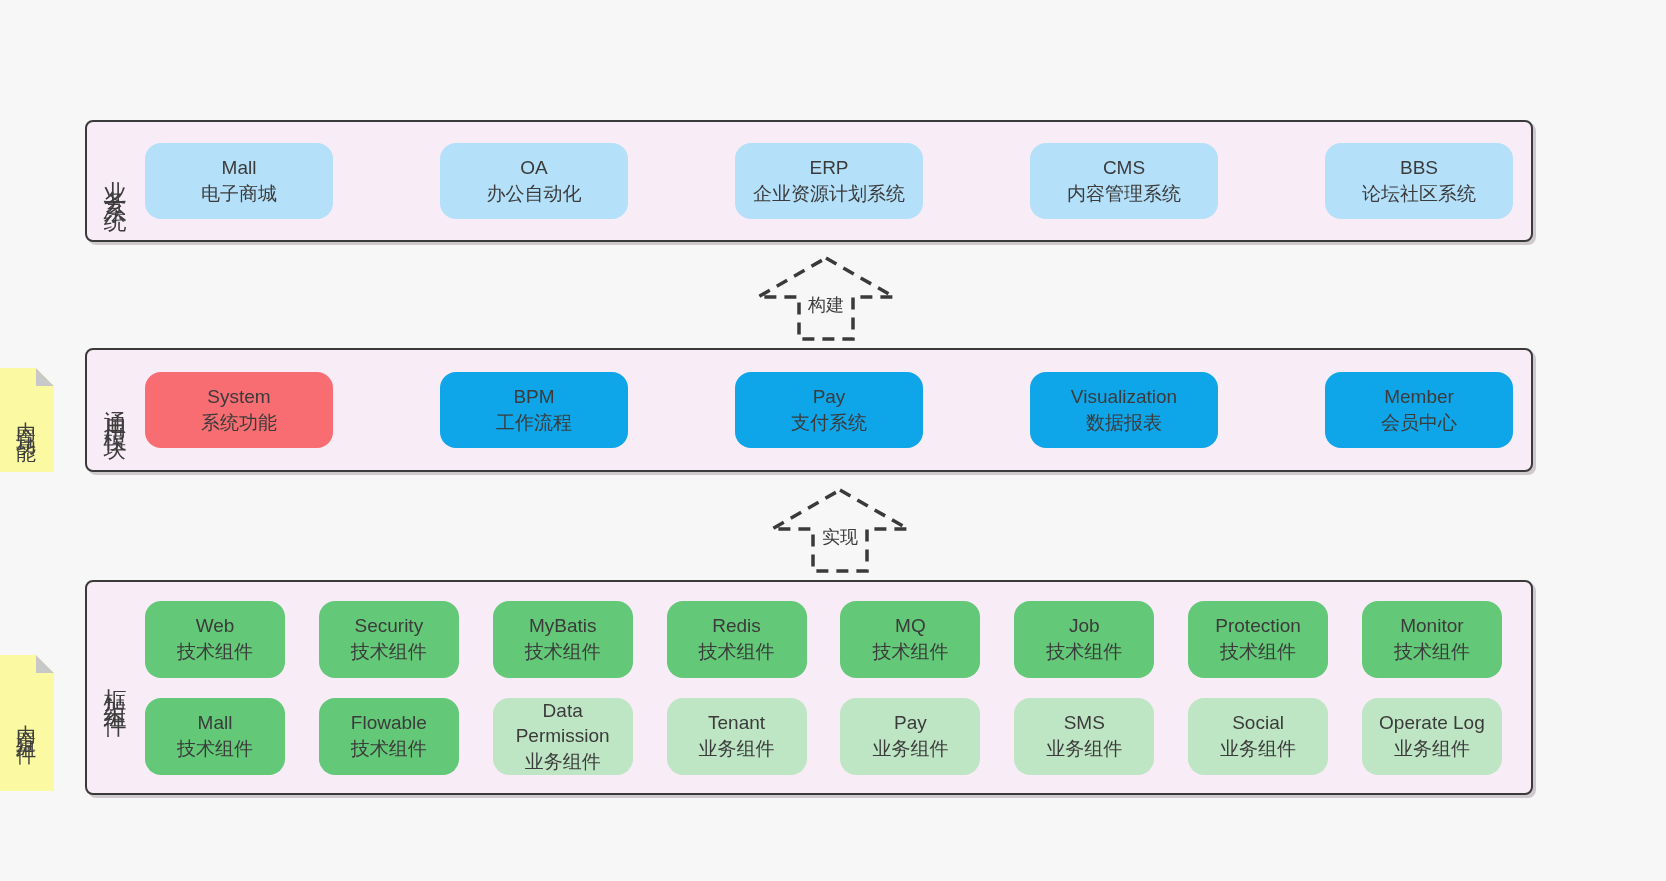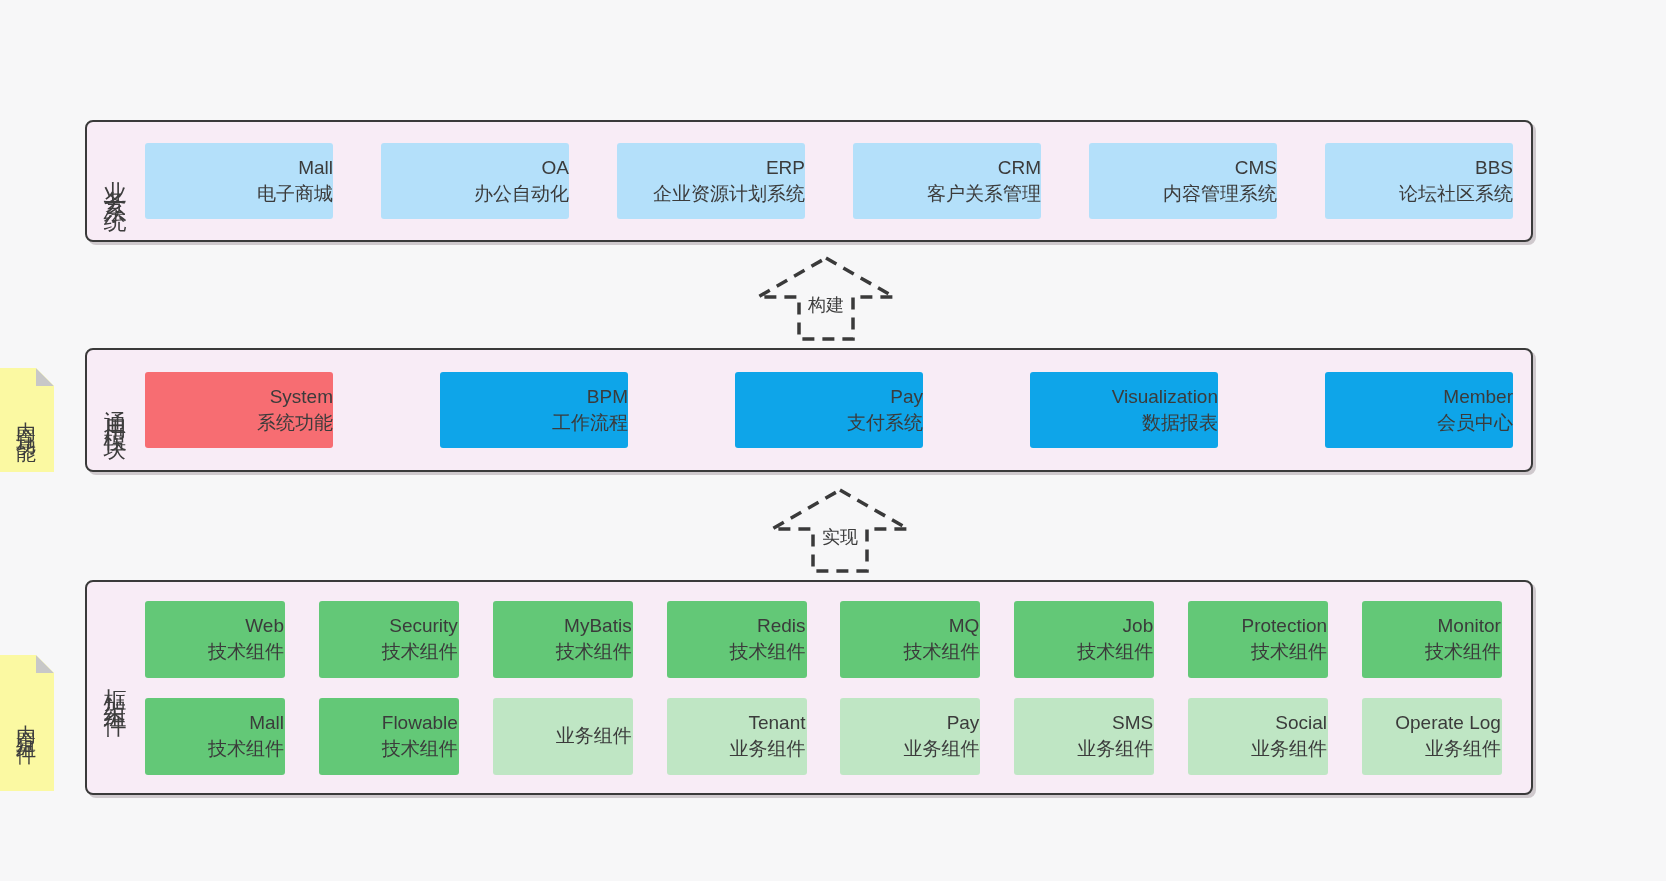--- a/index.html
+++ b/index.html
@@ -41,22 +41,22 @@
   }
   .rows{
     flex:1;
     display:flex;flex-direction:column;justify-content:center;
     gap:20px;
     padding-right:29px;
   }
   .row{display:flex;justify-content:space-between;}
   
   .box{
-    border-radius:3px;
-    display:flex;flex-direction:column;align-items:flex-end;justify-content:center;
+    border-radius:16px;
+    display:flex;flex-direction:column;align-items:center;justify-content:center;
     text-align:center;
     font-size:19px;
     line-height:1.35;
     color:#3b3b3b;
   }
   .size-l{width:188px;height:76px;}
   .size-s{width:140px;height:77px;padding:1px;box-sizing:border-box;}
   .blue{background:#b4e0fa;}
   .red{background:#f76d72;}
   .pink{background:#0ea5e9;}
@@ -117,24 +117,20 @@
       </div>
       <div class="box size-l blue">
         <div>OA</div>
         <div>办公自动化</div>
       </div>
       <div class="box size-l blue">
         <div>ERP</div>
         <div>企业资源计划系统</div>
       </div>
       <div class="box size-l blue">
-        <div>CRM</div>
-        <div>客户关系管理</div>
-      </div>
-      <div class="box size-l blue">
         <div>CMS</div>
         <div>内容管理系统</div>
       </div>
       <div class="box size-l blue">
         <div>BBS</div>
         <div>论坛社区系统</div>
       </div>
     </div>
   </div>
 
@@ -223,20 +219,21 @@
       <div class="row">
         <div class="box size-s green">
           <div>Mall</div>
           <div>技术组件</div>
         </div>
         <div class="box size-s green">
           <div>Flowable</div>
           <div>技术组件</div>
         </div>
         <div class="box size-s lightgreen">
+          <div>Data Permission</div>
           <div>业务组件</div>
         </div>
         <div class="box size-s lightgreen">
           <div>Tenant</div>
           <div>业务组件</div>
         </div>
         <div class="box size-s lightgreen">
           <div>Pay</div>
           <div>业务组件</div>
         </div>

